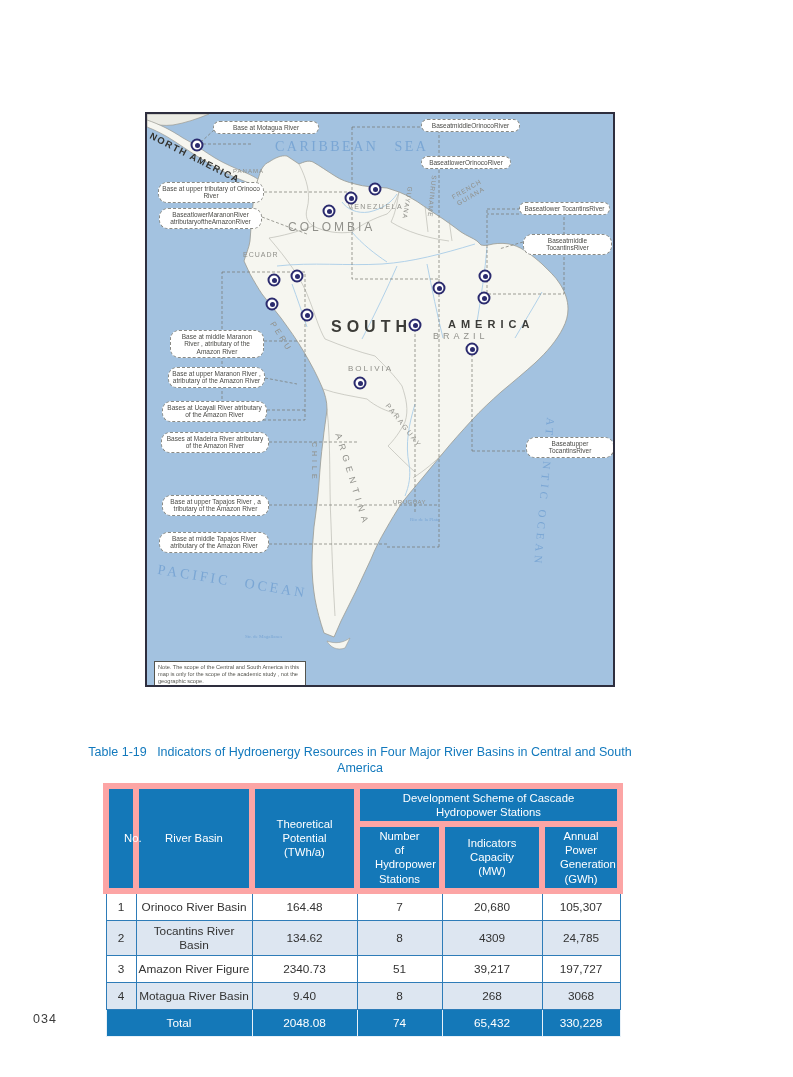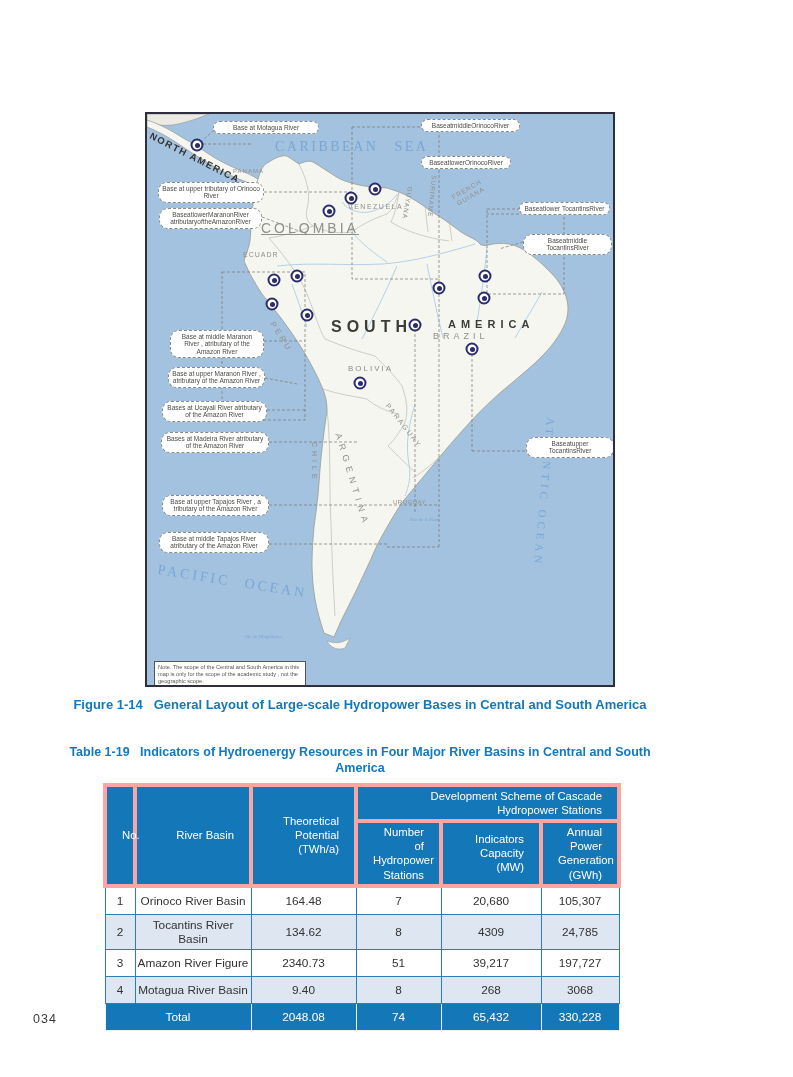--- a/index.html
+++ b/index.html
@@ -21,28 +21,28 @@
   .dot::after{content:"";position:absolute;left:50%;top:50%;width:5px;height:5px;
        border-radius:50%;background:#2b2b6e;transform:translate(-50%,-50%);}
   .map-note{position:absolute;left:7px;top:547px;width:152px;background:#fff;
        border:1px solid #55554f;color:#55554f;font-size:5.6px;line-height:1.25;
        padding:2px 3px;box-sizing:border-box;z-index:7;}
 
   
   .fig-caption{position:absolute;left:60px;top:697px;width:600px;text-align:center;
        color:#1279bd;font-size:13px;font-weight:bold;}
   .tbl-title{position:absolute;left:60px;top:744px;width:600px;text-align:center;
-       color:#1279bd;font-size:12.5px;font-weight:bold;line-height:1.3;}
+       color:#1279bd;font-size:12.5px;font-weight:normal;line-height:1.3;}
 
   
   .tblwrap{position:absolute;left:103px;top:783px;width:514px;}
   table.data{border-collapse:collapse;width:514px;table-layout:fixed;
        font-size:11.8px;color:#333;}
   table.data th{background:#1478b8;color:#fff;font-weight:normal;
-       border:4px solid #fca5a5;padding:2px 15px;text-align:right;vertical-align:middle;
+       border:6px solid #fca5a5;padding:2px 15px;text-align:center;vertical-align:middle;
        font-size:11.3px;line-height:1.25;}
   table.data td{border:1px solid #2e7cb8;padding:3px 2px;text-align:center;height:20px;}
   table.data tr.alt td{background:#dde6f1;}
   table.data tr.total td{background:#1478b8;color:#fff;border-color:#e8f1f8;}
   th.span-h{height:17px;}
   th.sub-h{height:50px;}
 
   .page-num{position:absolute;left:33px;top:1012px;font-size:12.5px;color:#3c3c3c;letter-spacing:1px;}
 </style>
 </head>
@@ -127,21 +127,21 @@
         <path d="M122,328 H210"></path>
         <path d="M122,391 H292"></path>
         <path d="M122,430 H240"></path>
       </g>
     </svg>
 
     <div class="geo" style="left:6px;top:16px;transform:rotate(27deg);font-weight:bold;color:#33332f;font-size:9.5px;letter-spacing:1.5px;">NORTH AMERICA</div>
     <div class="geo sea" style="left:128px;top:25px;font-size:14px;letter-spacing:2.5px;word-spacing:10px;">CARIBBEAN  SEA</div>
     <div class="geo" style="left:86px;top:54px;font-size:6px;letter-spacing:1px;">PANAMA</div>
     <div class="geo" style="left:201px;top:89px;font-size:7px;letter-spacing:1.5px;">VENEZUELA</div>
-    <div class="geo" style="left:114px;top:106px;font-size:14px;letter-spacing:3px;text-decoration:underline;">COLOMBIA</div>
+    <div class="geo" style="left:141px;top:106px;font-size:12px;letter-spacing:3px;">COLOMBIA</div>
     <div class="geo" style="left:96px;top:137px;font-size:7px;letter-spacing:1px;">ECUADR</div>
     <div class="geo" style="left:260px;top:72px;font-size:6.5px;letter-spacing:1px;writing-mode:vertical-rl;transform:rotate(10deg);">GUYANA</div>
     <div class="geo" style="left:284px;top:61px;font-size:6.5px;letter-spacing:1px;writing-mode:vertical-rl;transform:rotate(6deg);">SURINAME</div>
     <div class="geo" style="left:297px;top:84px;font-size:6.5px;letter-spacing:1px;transform:rotate(-30deg);width:48px;white-space:normal;text-align:center;line-height:1.2;">FRENCH GUIANA</div>
     <div class="geo" style="left:129px;top:206px;font-size:8px;letter-spacing:3px;transform:rotate(58deg);">PERU</div>
     <div class="geo" style="left:184px;top:204px;font-size:16px;font-weight:bold;color:#3c3c38;letter-spacing:5px;">SOUTH</div>
     <div class="geo" style="left:301px;top:204px;font-size:11px;font-weight:bold;color:#3c3c38;letter-spacing:5px;">AMERICA</div>
     <div class="geo" style="left:286px;top:217px;font-size:9px;letter-spacing:4px;">BRAZIL</div>
     <div class="geo" style="left:201px;top:250px;font-size:8px;letter-spacing:2px;">BOLIVIA</div>
     <div class="geo" style="left:243px;top:288px;font-size:7px;letter-spacing:2px;transform:rotate(52deg);">PARAGUAY</div>
@@ -179,24 +179,20 @@
     <div class="dot" style="left:292px;top:174px;"></div>
     <div class="dot" style="left:338px;top:162px;"></div>
     <div class="dot" style="left:337px;top:184px;"></div>
     <div class="dot" style="left:268px;top:211px;"></div>
     <div class="dot" style="left:325px;top:235px;"></div>
     <div class="dot" style="left:213px;top:269px;"></div>
 
     <div class="map-note">Note. The scope of the Central and South America in this map is only for the scope of the academic study , not the geographic scope.</div>
   </div>
 
-  <div class="fig-caption">
-    <span>Figure 1-14</span>&nbsp;&nbsp;
-    <span>General Layout of Large-scale Hydropower Bases in Central and South America</span>
-  </div>
 
   <div class="tbl-title">
     <span>Table 1-19</span>&nbsp;&nbsp;
     <span>Indicators of Hydroenergy Resources in Four Major River Basins in Central and South</span><br>
     <span>America</span>
   </div>
 
   <div class="tblwrap">
     <table class="data">
       <colgroup>

